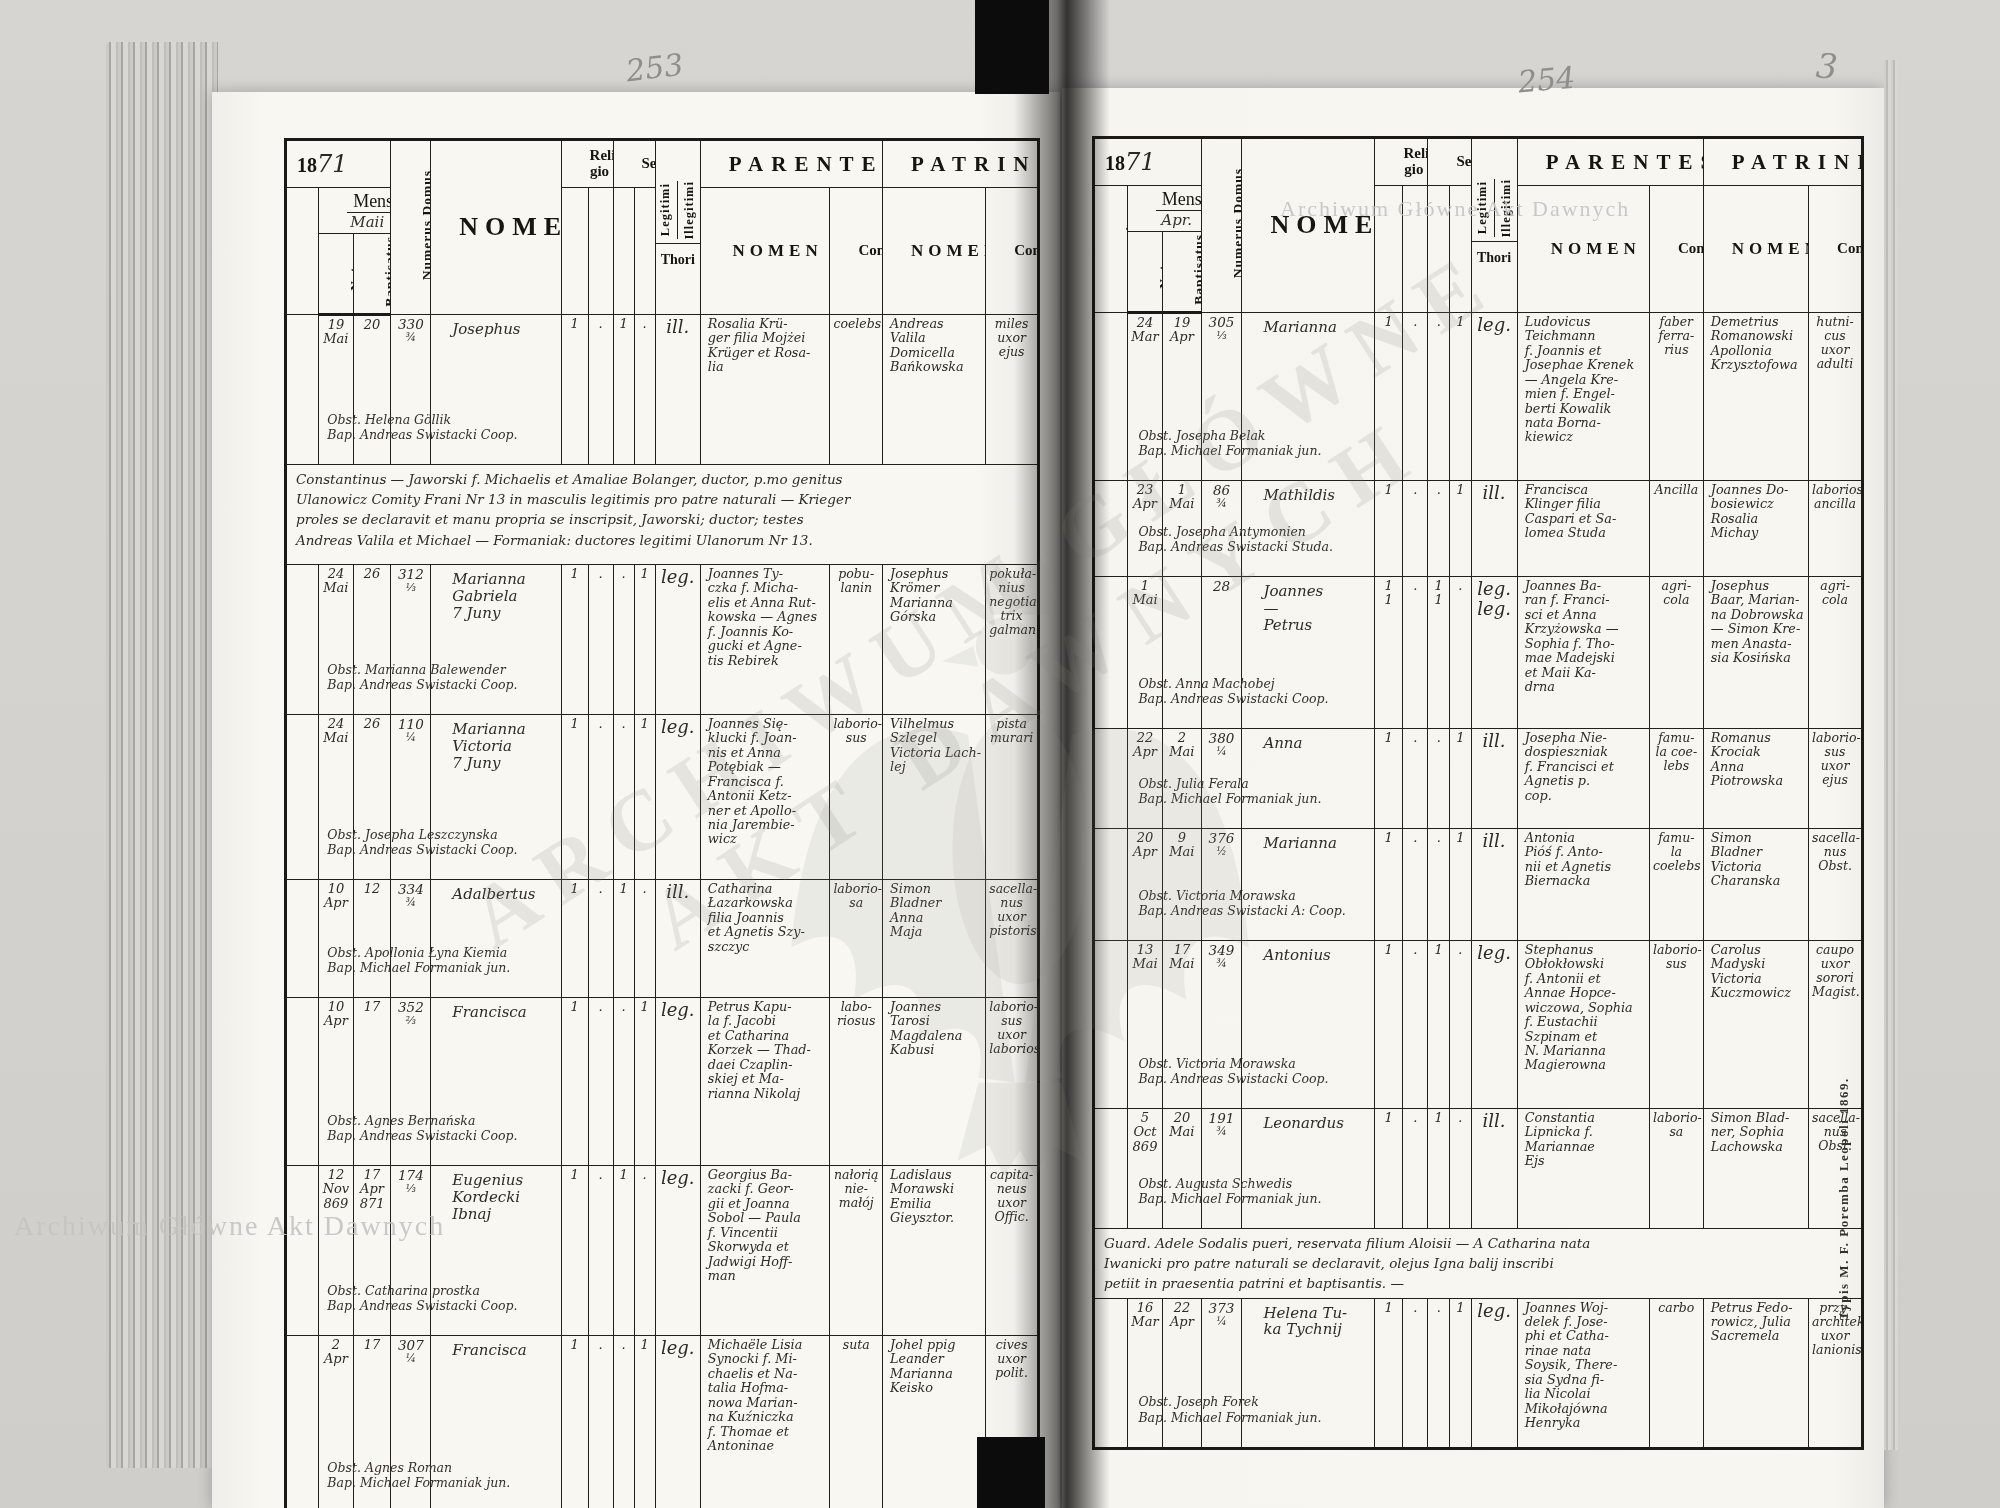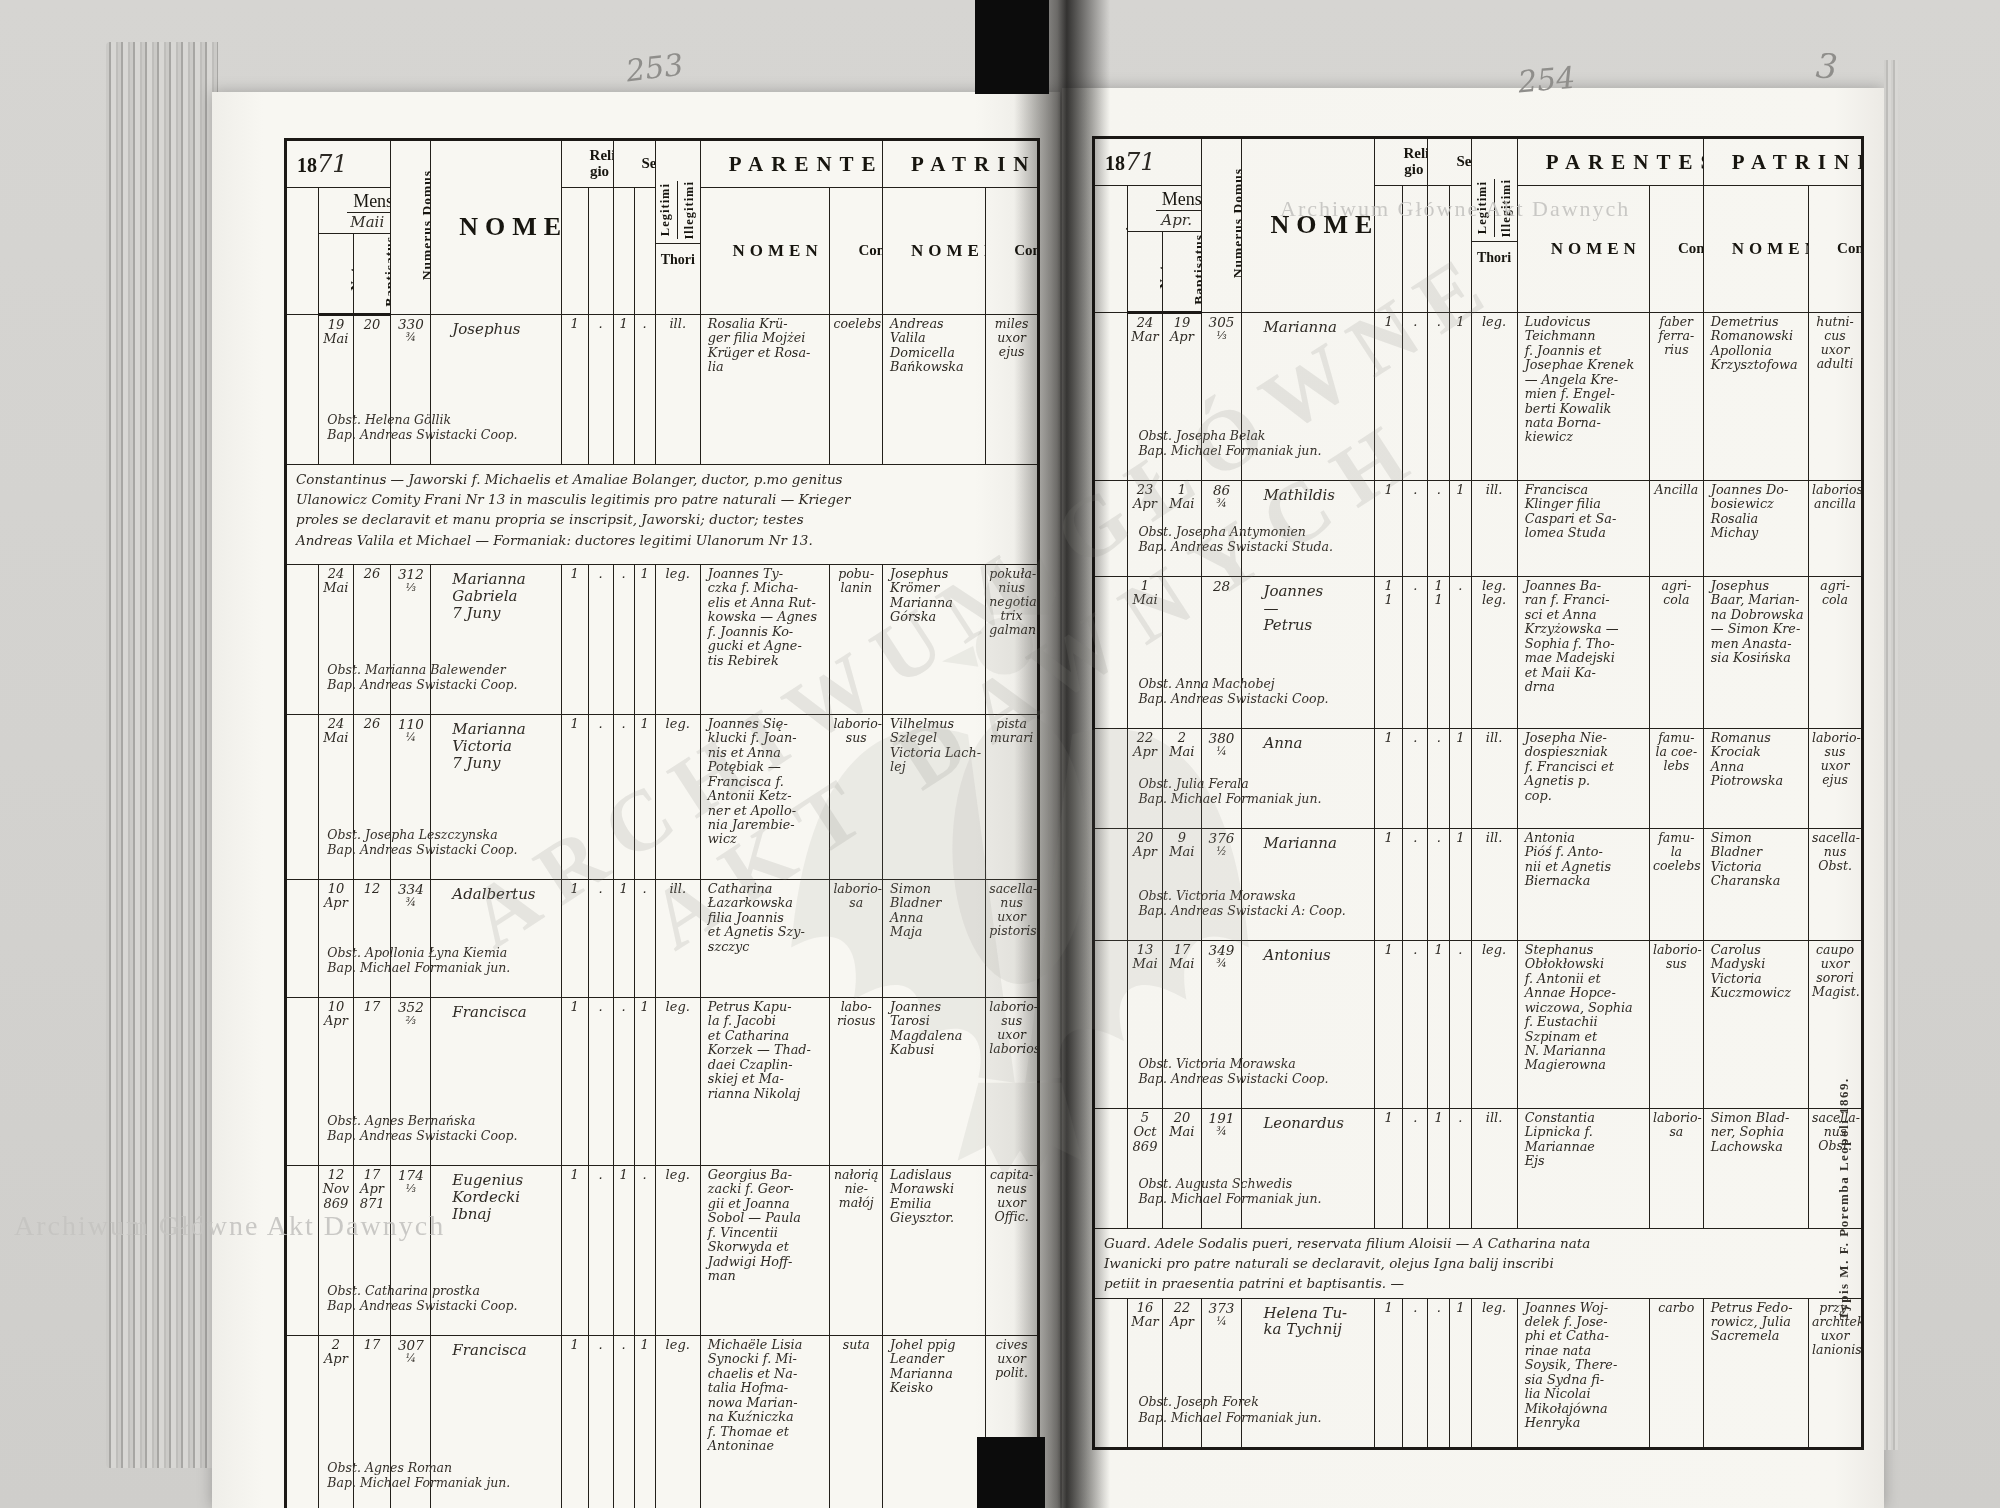--- a/index.html
+++ b/index.html
@@ -55,21 +55,21 @@
   .hw{font-family:"DejaVu Serif",serif;font-style:italic;color:#2e2a24;
       white-space:pre-line;line-height:1.13;}
   .c-date .hw{font-size:13px;text-align:center;}
   .c-num .hw{font-size:13.5px;text-align:center;}
   .c-num .frac{display:block;font-size:10.5px;}
   .c-nomen{position:relative;overflow:visible !important;}
   .c-nomen .main{font-size:15px;padding:4px 0 0 18px;}
   .obstbap{position:absolute;left:-104px;bottom:21px;width:300px;font-size:12.5px;
      line-height:1.25;color:#35302a;}
   .c-tick .hw{font-size:13px;text-align:center;}
-  .c-thori .hw{font-size:13px;text-align:center;}
+  .c-thori .hw{font-size:18px;text-align:center;}
   .c-pn .hw{font-size:12.8px;padding-left:4px;}
   .c-cond .hw{font-size:12.5px;text-align:center;}
   td.note-cell .hw{font-size:13.5px;line-height:1.5;padding:2px 6px;}
   tr.joined td{border-top:none;}
   
   .pencil{position:absolute;font-family:"DejaVu Serif",serif;font-style:italic;
      color:#8f8e8b;z-index:30;}
   .wm-line{position:absolute;font-family:Liberation Serif, serif;color:#c6c5c2;
      opacity:.92;z-index:40;letter-spacing:2px;pointer-events:none;}
   .wm-diag{position:absolute;left:360px;top:540px;width:1300px;z-index:5;

